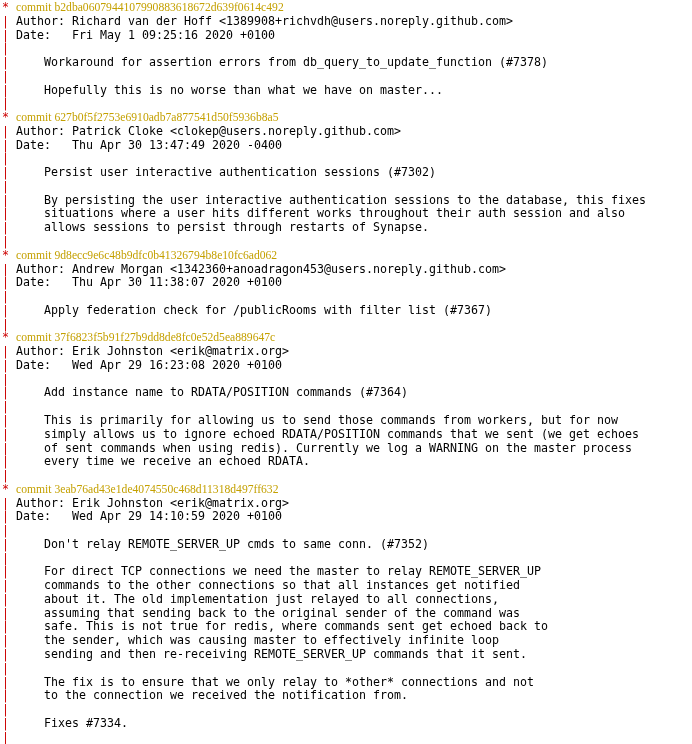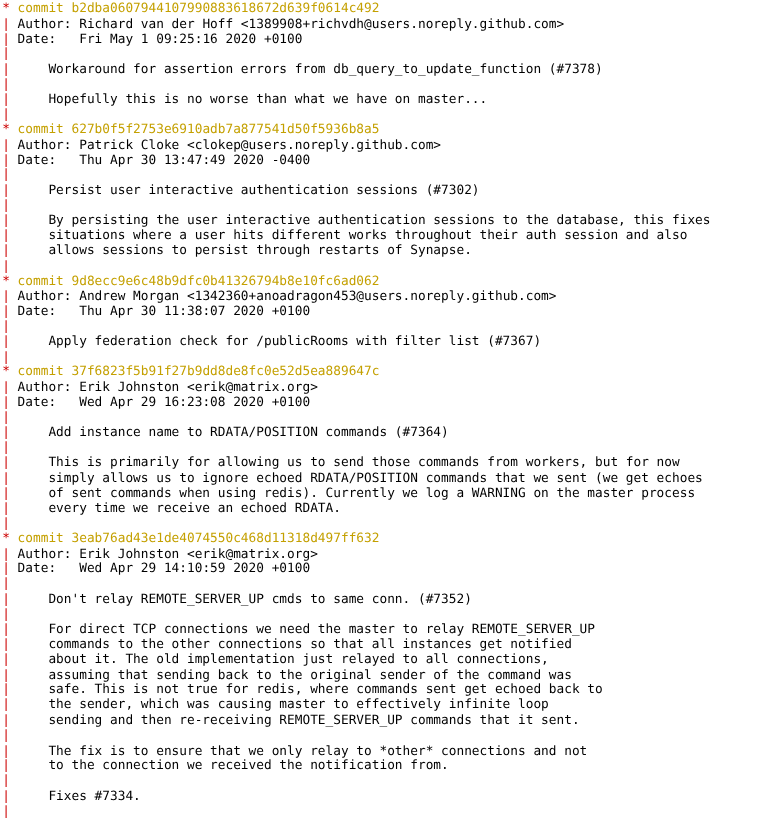--- a/index.html
+++ b/index.html
@@ -17,19 +17,19 @@
     padding: 1px 0 0 2px;
     font-family: "DejaVu Sans Mono", monospace;
     font-size: 11.63px;
     line-height: 13.777px;
     white-space: pre;
     color: #000000;
     background: #ffffff;
   }
   .line { height: 13.777px; }
   .g { color: #cc0000; } 
-  .h { color: #c4a000; } 
+  .h { color: #c4a000; font-family: Liberation Serif, serif; } 
   .t { color: #000000; } 
 </style>
 </head>
 <body>
 
 <div class="terminal" style="background: rgb(255, 255, 255); color: rgb(0, 0, 0);"><div><div class="line"><span class="g">* </span><span class="h">commit </span><span class="h">b2dba0607944107990883618672d639f0614c492</span></div><div class="line"><span class="g">| </span><span class="t">Author: </span><span class="t">Richard van der Hoff &lt;1389908+richvdh@users.noreply.github.com&gt;</span></div><div class="line"><span class="g">| </span><span class="t">Date:   </span><span class="t">Fri May 1 09:25:16 2020 +0100</span></div><div class="line"><span class="g">| </span></div><div class="line"><span class="g">| </span><span class="t">    </span><span class="t">Workaround for assertion errors from db_query_to_update_function (#7378)</span></div><div class="line"><span class="g">| </span></div><div class="line"><span class="g">| </span><span class="t">    </span><span class="t">Hopefully this is no worse than what we have on master...</span></div><div class="line"><span class="g">| </span></div></div><div><div class="line"><span class="g">* </span><span class="h">commit </span><span class="h">627b0f5f2753e6910adb7a877541d50f5936b8a5</span></div><div class="line"><span class="g">| </span><span class="t">Author: </span><span class="t">Patrick Cloke &lt;clokep@users.noreply.github.com&gt;</span></div><div class="line"><span class="g">| </span><span class="t">Date:   </span><span class="t">Thu Apr 30 13:47:49 2020 -0400</span></div><div class="line"><span class="g">| </span></div><div class="line"><span class="g">| </span><span class="t">    </span><span class="t">Persist user interactive authentication sessions (#7302)</span></div><div class="line"><span class="g">| </span></div><div class="line"><span class="g">| </span><span class="t">    </span><span class="t">By persisting the user interactive authentication sessions to the database, this fixes</span></div><div class="line"><span class="g">| </span><span class="t">    </span><span class="t">situations where a user hits different works throughout their auth session and also</span></div><div class="line"><span class="g">| </span><span class="t">    </span><span class="t">allows sessions to persist through restarts of Synapse.</span></div><div class="line"><span class="g">| </span></div></div><div><div class="line"><span class="g">* </span><span class="h">commit </span><span class="h">9d8ecc9e6c48b9dfc0b41326794b8e10fc6ad062</span></div><div class="line"><span class="g">| </span><span class="t">Author: </span><span class="t">Andrew Morgan &lt;1342360+anoadragon453@users.noreply.github.com&gt;</span></div><div class="line"><span class="g">| </span><span class="t">Date:   </span><span class="t">Thu Apr 30 11:38:07 2020 +0100</span></div><div class="line"><span class="g">| </span></div><div class="line"><span class="g">| </span><span class="t">    </span><span class="t">Apply federation check for /publicRooms with filter list (#7367)</span></div><div class="line"><span class="g">| </span></div></div><div><div class="line"><span class="g">* </span><span class="h">commit </span><span class="h">37f6823f5b91f27b9dd8de8fc0e52d5ea889647c</span></div><div class="line"><span class="g">| </span><span class="t">Author: </span><span class="t">Erik Johnston &lt;erik@matrix.org&gt;</span></div><div class="line"><span class="g">| </span><span class="t">Date:   </span><span class="t">Wed Apr 29 16:23:08 2020 +0100</span></div><div class="line"><span class="g">| </span></div><div class="line"><span class="g">| </span><span class="t">    </span><span class="t">Add instance name to RDATA/POSITION commands (#7364)</span></div><div class="line"><span class="g">| </span></div><div class="line"><span class="g">| </span><span class="t">    </span><span class="t">This is primarily for allowing us to send those commands from workers, but for now</span></div><div class="line"><span class="g">| </span><span class="t">    </span><span class="t">simply allows us to ignore echoed RDATA/POSITION commands that we sent (we get echoes</span></div><div class="line"><span class="g">| </span><span class="t">    </span><span class="t">of sent commands when using redis). Currently we log a WARNING on the master process</span></div><div class="line"><span class="g">| </span><span class="t">    </span><span class="t">every time we receive an echoed RDATA.</span></div><div class="line"><span class="g">| </span></div></div><div><div class="line"><span class="g">* </span><span class="h">commit </span><span class="h">3eab76ad43e1de4074550c468d11318d497ff632</span></div><div class="line"><span class="g">| </span><span class="t">Author: </span><span class="t">Erik Johnston &lt;erik@matrix.org&gt;</span></div><div class="line"><span class="g">| </span><span class="t">Date:   </span><span class="t">Wed Apr 29 14:10:59 2020 +0100</span></div><div class="line"><span class="g">| </span></div><div class="line"><span class="g">| </span><span class="t">    </span><span class="t">Don't relay REMOTE_SERVER_UP cmds to same conn. (#7352)</span></div><div class="line"><span class="g">| </span></div><div class="line"><span class="g">| </span><span class="t">    </span><span class="t">For direct TCP connections we need the master to relay REMOTE_SERVER_UP</span></div><div class="line"><span class="g">| </span><span class="t">    </span><span class="t">commands to the other connections so that all instances get notified</span></div><div class="line"><span class="g">| </span><span class="t">    </span><span class="t">about it. The old implementation just relayed to all connections,</span></div><div class="line"><span class="g">| </span><span class="t">    </span><span class="t">assuming that sending back to the original sender of the command was</span></div><div class="line"><span class="g">| </span><span class="t">    </span><span class="t">safe. This is not true for redis, where commands sent get echoed back to</span></div><div class="line"><span class="g">| </span><span class="t">    </span><span class="t">the sender, which was causing master to effectively infinite loop</span></div><div class="line"><span class="g">| </span><span class="t">    </span><span class="t">sending and then re-receiving REMOTE_SERVER_UP commands that it sent.</span></div><div class="line"><span class="g">| </span></div><div class="line"><span class="g">| </span><span class="t">    </span><span class="t">The fix is to ensure that we only relay to *other* connections and not</span></div><div class="line"><span class="g">| </span><span class="t">    </span><span class="t">to the connection we received the notification from.</span></div><div class="line"><span class="g">| </span></div><div class="line"><span class="g">| </span><span class="t">    </span><span class="t">Fixes #7334.</span></div><div class="line"><span class="g">| </span></div></div></div>
 
 </body></html>

